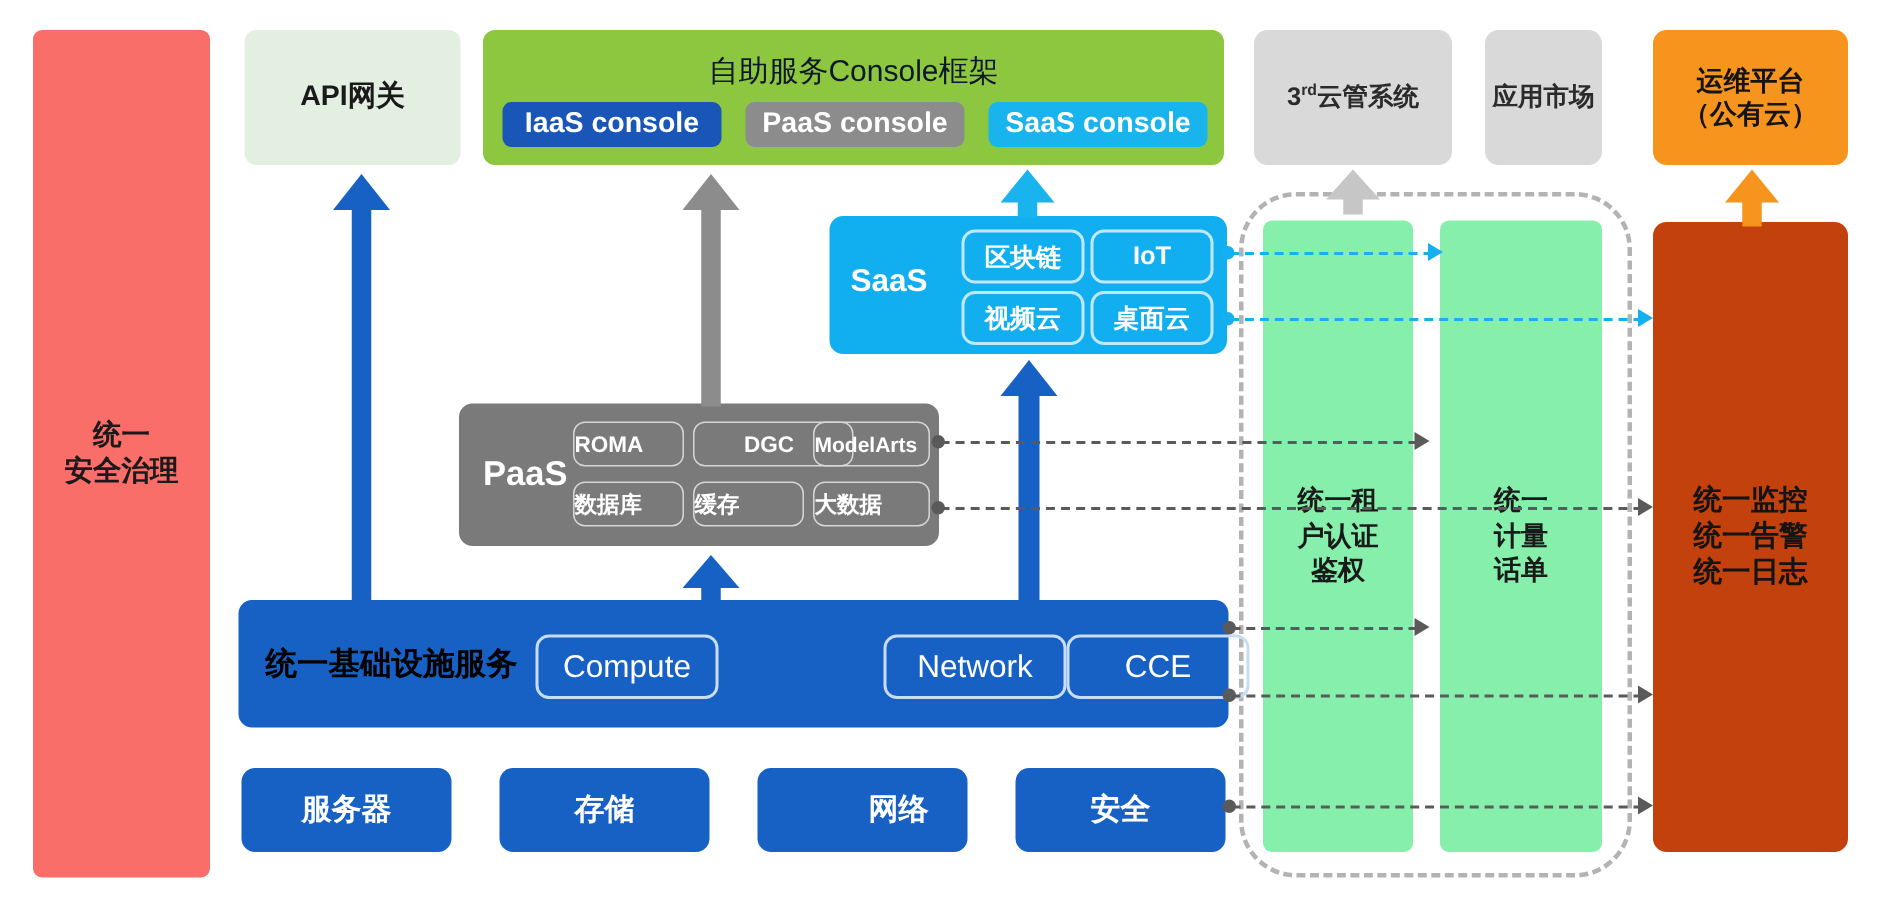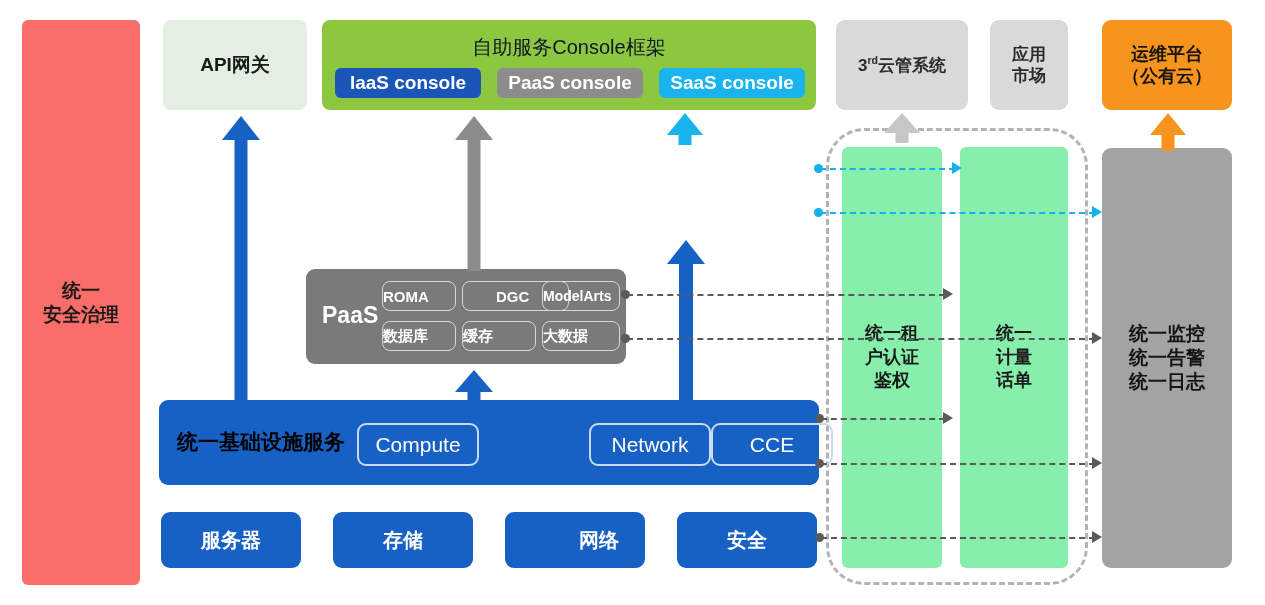--- a/index.html
+++ b/index.html
@@ -72,21 +72,21 @@
       <span>SaaS console</span>
     </div>
   </div>
 
   <div class="box grey-box" style="left:836px;top:20px;width:132px;height:90px;">
     <span>
       <span>3</span><sup>rd</sup><span>云管系统</span>
     </span>
   </div>
 
-  <div class="box grey-box" style="left:990px;top:20px;width:78px;height:90px;flex-direction:column;">
+  <div class="box grey-box" style="left:990px;top:20px;width:78px;height:90px;flex-direction:row;">
     <span>应用</span>
     <span>市场</span>
   </div>
 
   <div class="box orange-box" style="left:1102px;top:20px;width:130px;height:90px;flex-direction:column;">
     <span>运维平台</span>
     <span>（公有云）</span>
   </div>
 
   <div class="dashed-zone" style="left:826px;top:128px;width:262px;height:457px;"></div>
@@ -95,26 +95,41 @@
     <span>统一租</span>
     <span>户认证</span>
     <span>鉴权</span>
   </div>
   <div class="box vcol" style="left:960px;top:147px;width:108px;height:421px;flex-direction:column;">
     <span>统一</span>
     <span>计量</span>
     <span>话单</span>
   </div>
 
-  <div class="box" style="left:1102px;top:148px;width:130px;height:420px;background:#a3a3a3;border-radius:9px;color:#141414;font-size:19px;font-weight:700;flex-direction:column;">
+  <div class="box" style="left:1102px;top:148px;width:130px;height:420px;background:#c2410c;border-radius:9px;color:#141414;font-size:19px;font-weight:700;flex-direction:column;">
     <span>统一监控</span>
     <span>统一告警</span>
     <span>统一日志</span>
   </div>
 
+  <div class="saas" style="position:absolute;left:553px;top:144px;width:265px;height:92px;">
+    <div class="saas-label" style="left:14px;top:32px;">SaaS</div>
+    <div class="saas-chip" style="left:88px;top:9px;width:78px;height:32px;">
+      <span>区块链</span>
+    </div>
+    <div class="saas-chip" style="left:174px;top:9px;width:78px;height:32px;">
+      <span>IoT</span>
+    </div>
+    <div class="saas-chip" style="left:88px;top:50px;width:78px;height:32px;">
+      <span>视频云</span>
+    </div>
+    <div class="saas-chip" style="left:174px;top:50px;width:78px;height:32px;">
+      <span>桌面云</span>
+    </div>
+  </div>
 
   <div class="paas" style="position:absolute;left:306px;top:269px;width:320px;height:95px;">
     <div class="paas-label" style="left:16px;top:33px;">PaaS</div>
     <div class="paas-chip" style="left:76px;top:12px;width:72px;height:28px;">
       <span>ROMA</span>
     </div>
     <div class="paas-chip" style="left:156px;top:12px;width:72px;height:28px;padding-left:33px;">
       <span>DGC</span>
     </div>
     <div class="paas-chip" style="left:236px;top:12px;width:76px;height:28px;font-size:14px;">

